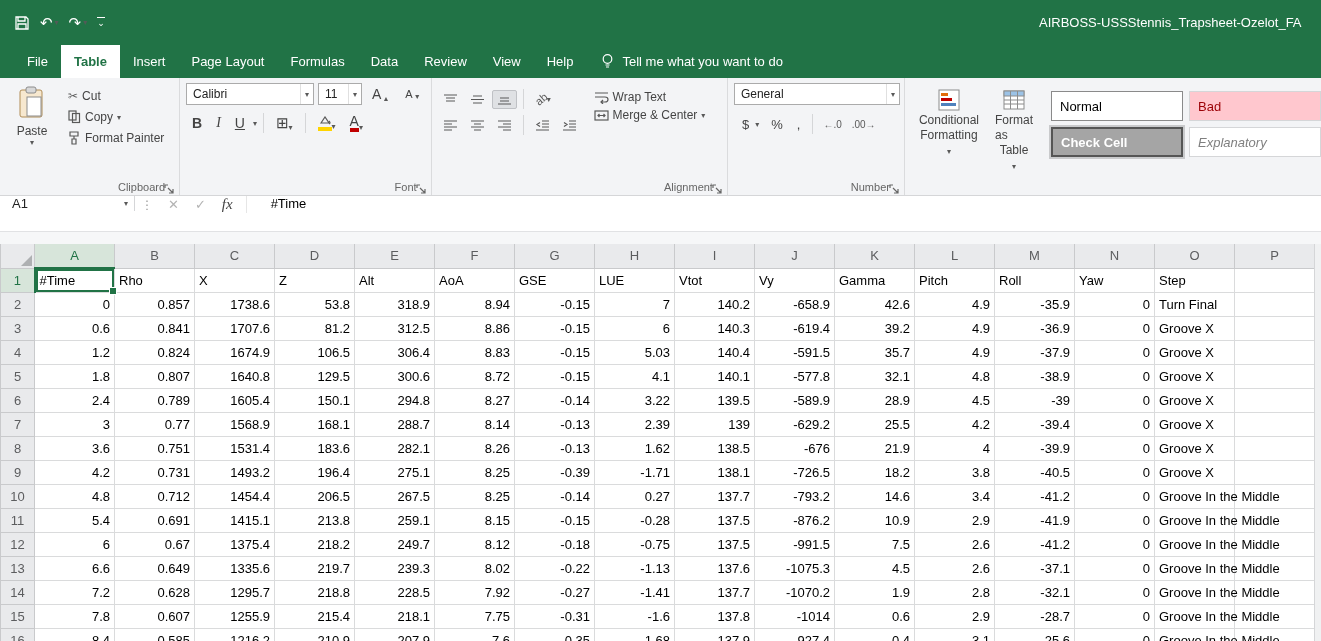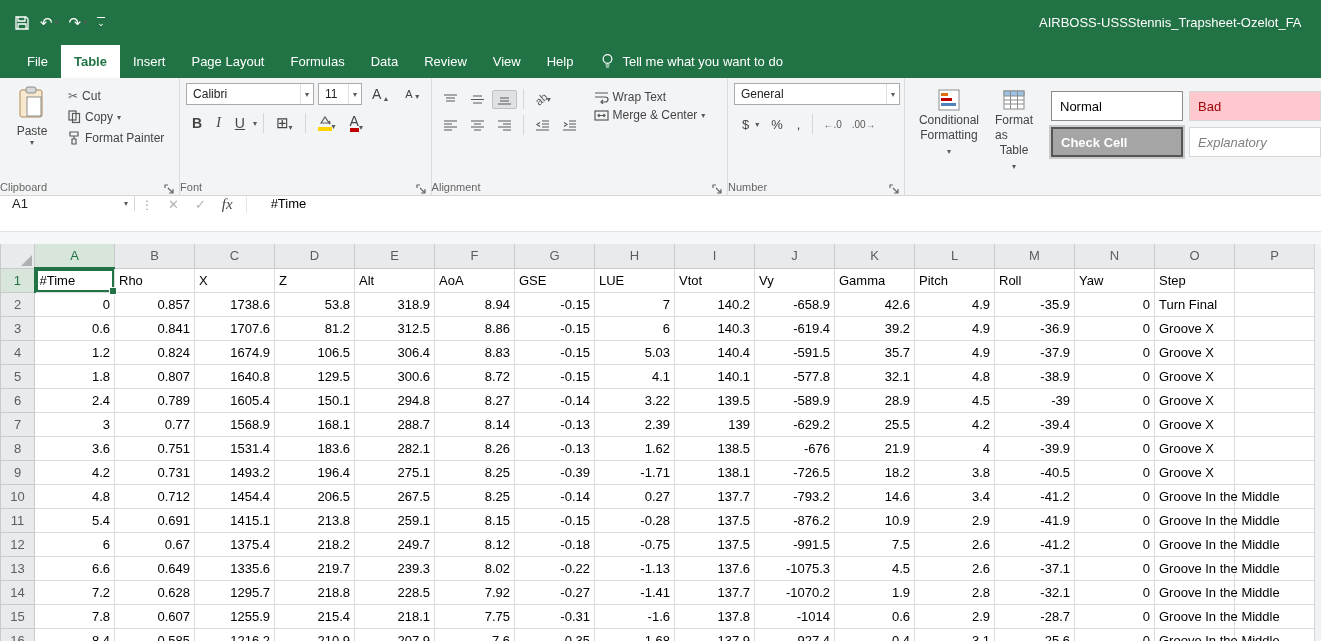--- a/index.html
+++ b/index.html
@@ -38,21 +38,21 @@
   .tab.active { background: #fff; color: #217346; font-weight: bold; }
   .tellme { display:flex; align-items:center; gap:7px; color:#fff; font-size:13px; margin-left:14px; cursor:pointer;text-align:center; }
 
   
   .ribbon {
     height: 118px; background: #f3f4f6; border-bottom: 1px solid #d5d6d8;
     display: flex; align-items: stretch; overflow: hidden;
   }
   .group { position: relative; border-right: 1px solid #dadbdd; padding: 5px 4px 18px 6px; }
   .group-label {
-    position: absolute; bottom: 2px; left: 0; right: 14px; text-align: left;
+    position: absolute; bottom: 2px; left: 0; right: 14px; text-align: right;
     font-size: 11px; color: #666;
   }
   .launcher { position:absolute; bottom:3px; right:4px; width:11px; height:11px; cursor:pointer; }
   svg.ic path, svg.ic line, svg.ic rect.o { stroke:#595959; fill:none; stroke-width:1.2; }
   .dd { font-size: 8px; color: #595959; }
   .rbtn { display:flex; align-items:center; gap:4px; font-size:12px; color:#444; padding:2px 4px; border-radius:2px; cursor:pointer; white-space:nowrap; }
 
   
   .g-clipboard { width: 200px; display:flex; }
   .paste { display:flex; flex-direction:column; align-items:center; width:52px; padding-top:3px; cursor:pointer; }

